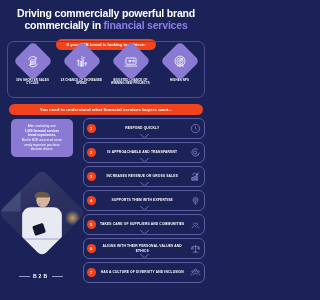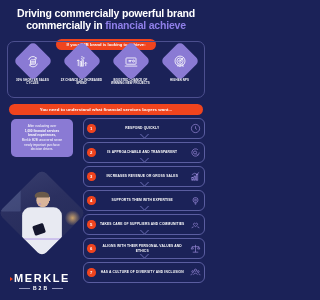--- a/index.html
+++ b/index.html
@@ -169,21 +169,21 @@
     border-right:1px solid #5a5da0;
     border-bottom:1px solid #5a5da0;
   }
 </style>
 </head>
 <body>
 
 <div class="header">
   <div class="title">
     <span>Driving commercially powerful brand</span><br>
-    <span>commercially in </span><span class="accent">financial achieve</span>
+    <span>commercially in </span><span class="accent">financial services</span>
   </div>
 </div>
 
 <div class="pill-wrap">
   <div class="pill">If your B2B brand is looking to achieve:</div>
 </div>
 
 <div class="top-card">
   <div class="hex-row">
 
@@ -265,24 +265,20 @@
       <div class="p-body"></div>
       <div class="p-head"></div>
       <div class="p-hair"></div>
       <div class="p-phone"></div>
       <div class="p-tri"></div>
     </div>
   </div>
 </div>
 
 <div class="logo">
-  <div class="logo-main">
-    <span class="logo-tri"></span>
-    <span>MERKLE</span>
-  </div>
   <div class="logo-sub">
     <span class="dash"></span>
     <span class="b2b">B2B</span>
     <span class="dash"></span>
   </div>
 </div>
 
 <div class="list">
 
   <div class="list-item">

